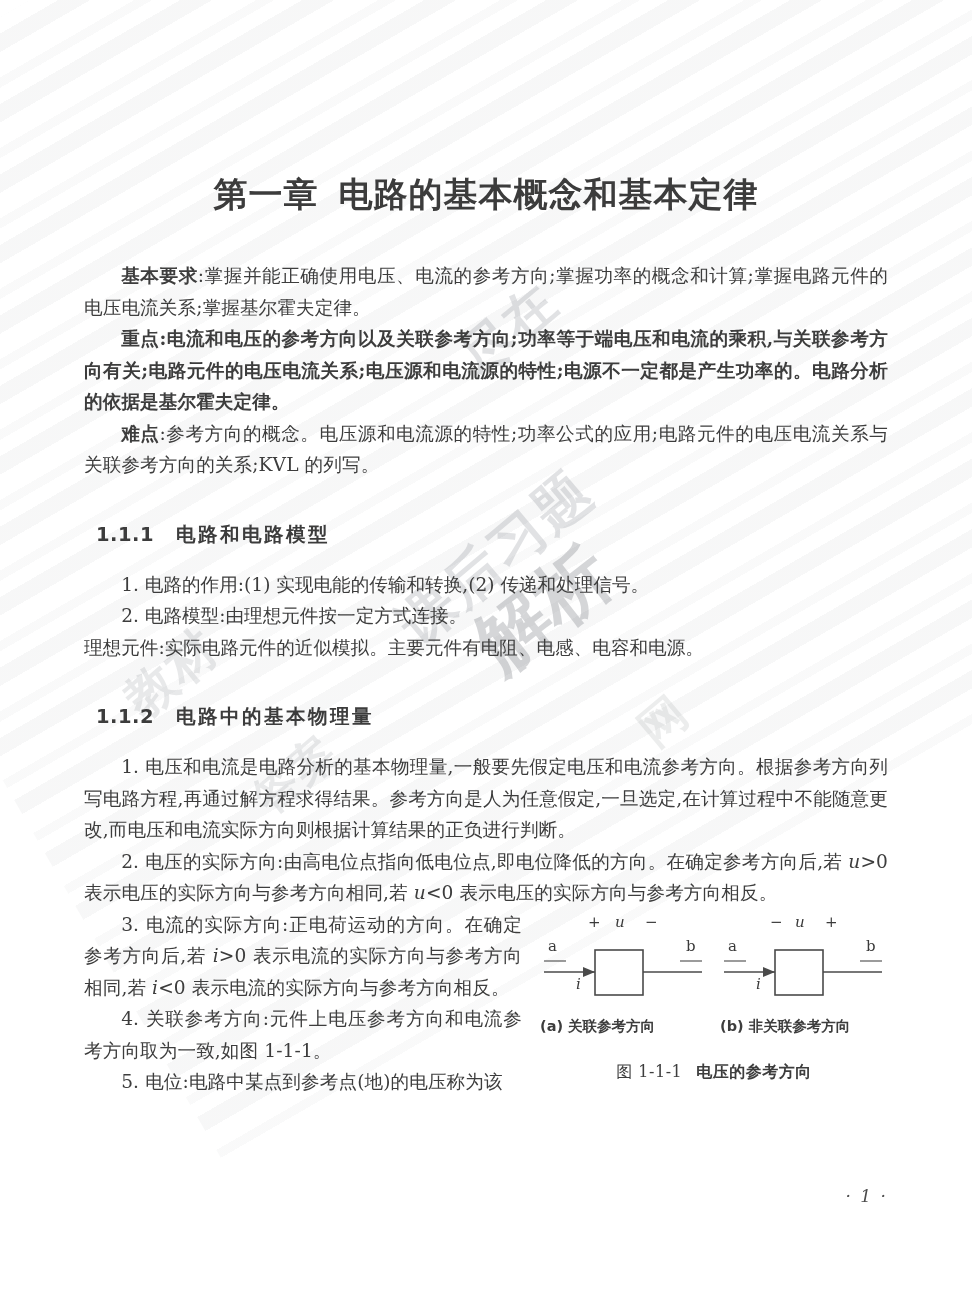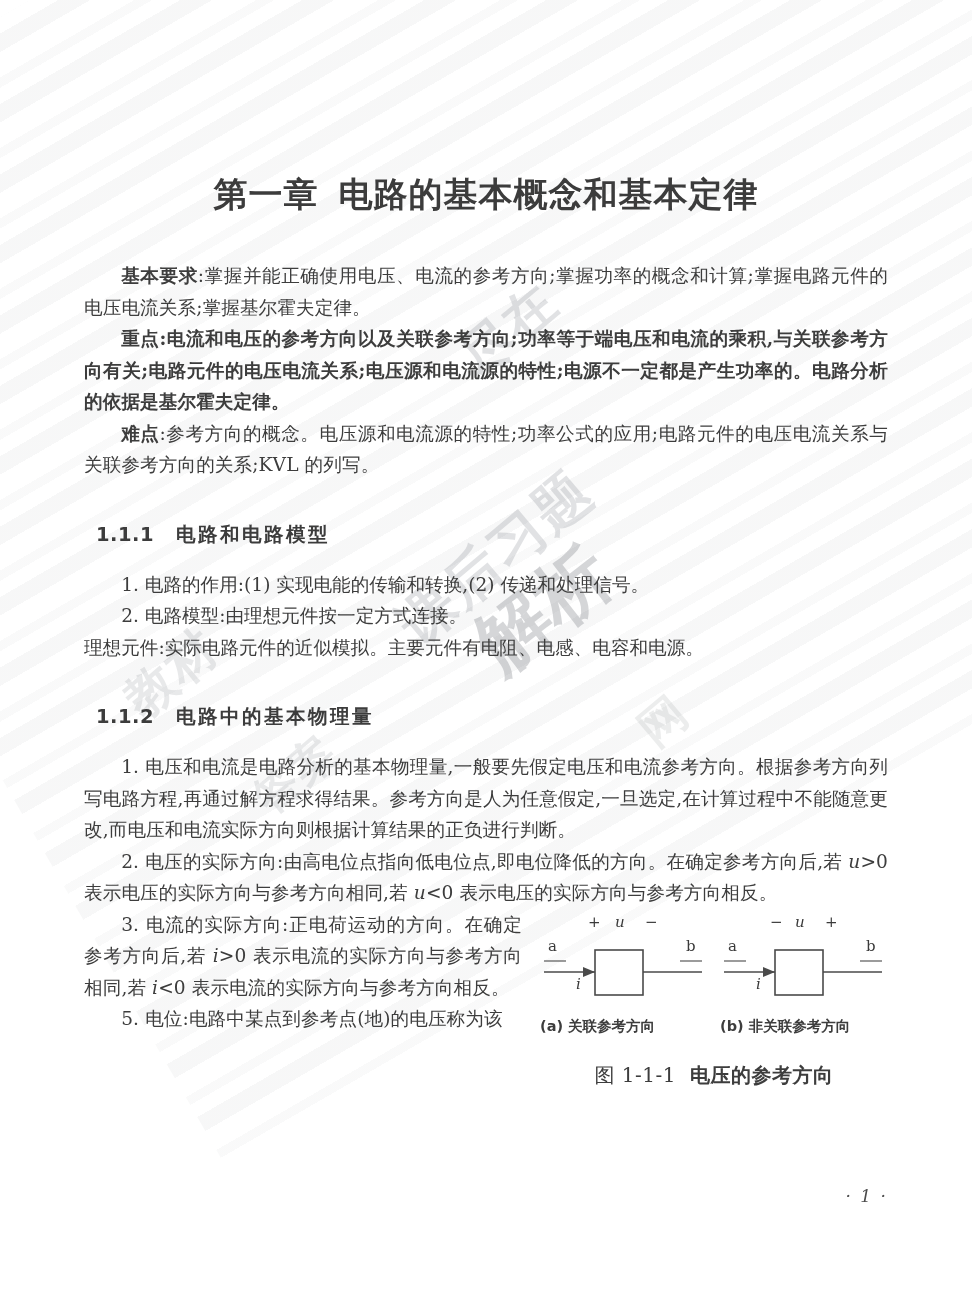--- a/index.html
+++ b/index.html
@@ -146,21 +146,21 @@
     font-size: 14.5px;
     font-weight: bold;
     color: #3d3d3d;
     margin-top: 4px;
   }
   .fig-captions .cap { width: 168px; text-align: left; }
   .fig-captions .cap .lbl { font-weight: bold; }
 
   .fig-title {
     text-align: center;
-    font-size: 20px;
+    font-size: 16px;
     color: #3d3d3d;
     margin-top: 26px;
     font-family: "DejaVu Sans", "Liberation Sans", sans-serif;
     font-weight: bold;
     letter-spacing: 0.5px;
   }
   .fig-title .fnum { margin-right: 14px; font-weight: normal; font-family: "DejaVu Serif","Liberation Serif",serif; }
 
   #page-number {
     position: absolute;
@@ -269,20 +269,21 @@
       </div>
 
       <div class="fig-title">
         <span class="fnum">图 1-1-1</span><span>电压的参考方向</span>
       </div>
 
     </div>
 
     <p class="body"><span>3. 电流的实际方向:正电荷运动的方向。在确定参考方向后,若 </span><span class="ital">i</span><span>&gt;0 表示电流的实际方向与参考方向相同,若 </span><span class="ital">i</span><span>&lt;0 表示电流的实际方向与参考方向相反。</span></p>
 
+    <p class="body">4. 关联参考方向:元件上电压参考方向和电流参考方向取为一致,如图 1-1-1。</p>
 
     <p class="body">5. 电位:电路中某点到参考点(地)的电压称为该</p>
 
   </div>
 
   <div id="page-number">
     <span>· 1 ·</span>
   </div>
 
 </div>

